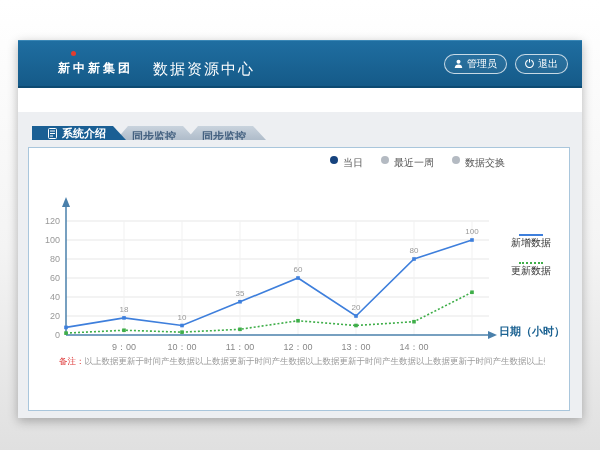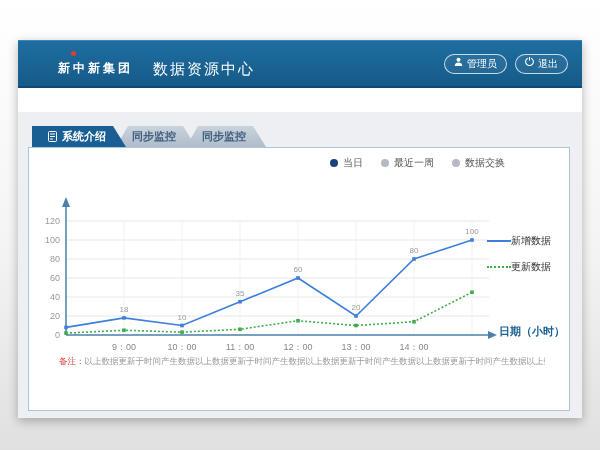--- a/index.html
+++ b/index.html
@@ -20,21 +20,21 @@
     border-top:1px solid #3a87b6; border-bottom:2px solid #0d4a72;
     display:flex; align-items:center; padding:0 14px; color:#fff;
   }
   .logo { display:flex; flex-direction:column; line-height:1.05; position:relative; margin-left:26px; }
   .logo-en { font-size:17px; font-weight:bold; font-style:italic; letter-spacing:.5px; }
   .logo-dot { position:absolute; left:13px; top:-1px; width:5px; height:5px; border-radius:50%; background:#e23c2e; }
   .logo-cn { font-size:12px; font-weight:bold; letter-spacing:3px;margin-top:10px; }
   .app-title { font-size:15px; margin-left:20px; letter-spacing:2px; margin-top:12px; }
   .header-actions { margin-left:auto; display:flex; gap:8px; align-items:center; }
   .hbtn {
-    display:flex; align-items:flex-start; gap:4px;
+    display:flex; align-items:center; gap:4px;
     border:1px solid rgba(255,255,255,.75); border-radius:10px;
     padding:2px 9px; font-size:10px; color:#fff; background:rgba(255,255,255,.06);
     cursor:pointer; white-space:nowrap;
   }
   .hbtn svg { display:block; }
   
   .nav {
     position:absolute; left:0; top:48px; width:100%; height:24px;
     background:linear-gradient(#fcfcfc,#e7e7e7); border-bottom:1px solid #cfcfcf;
     display:flex; align-items:center; padding-left:18px;
@@ -47,46 +47,46 @@
     content:""; position:absolute; right:0; top:4px; height:14px;
     border-right:1px solid #c4c8cc;
   }
   
   .content {
     position:absolute; left:0; top:72px; width:100%; height:306px;
     background:#edeff2;
   }
   .tabs { position:absolute; left:14px; top:14px; height:21px; display:flex; }
   .tab {
-    height:21px; line-height:21px; font-size:11px; font-weight:bold;
+    height:14px; line-height:21px; font-size:11px; font-weight:bold;
     padding:0 20px 0 16px; color:#446180; cursor:pointer;
     background:linear-gradient(#c9d3dd,#afbcca);
     clip-path:polygon(12px 0, calc(100% - 13px) 0, 100% 100%, 0 100%);
     margin-left:-10px; position:relative; z-index:1; white-space:nowrap;
   }
   .tab:first-child { margin-left:0; clip-path:polygon(0 0, calc(100% - 13px) 0, 100% 100%, 0 100%); }
   .tab.active {
     background:#1a5f94; color:#fff; z-index:3;
     display:flex; align-items:center; gap:5px;
   }
   .panel {
     position:absolute; left:10px; top:35px; width:542px; height:264px;
     background:#fff; border:1px solid #a9c6dc;
   }
   
   .range-filter { position:absolute; top:8px; right:64px; display:flex; gap:18px; align-items:center; }
-  .radio-opt { display:flex; align-items:center; gap:5px; font-size:10px; color:#555; cursor:pointer; }
+  .radio-opt { display:flex; align-items:flex-start; gap:5px; font-size:10px; color:#555; cursor:pointer; }
   .radio-dot { width:8px; height:8px; border-radius:50%; background:#b4bac2; }
   .radio-dot.sel { background:#16437e; }
   
   .ylabel { position:absolute; left:12px; top:25px; font-size:11px; font-weight:bold; color:#1a6191; letter-spacing:1px; }
   .chart-svg { position:absolute; left:8px; top:42px; }
   .xlabel { position:absolute; left:470px; top:176px; font-size:11px; font-weight:bold; color:#1a6191; white-space:nowrap; }
   .chart-legend { position:absolute; right:18px; top:86px; display:flex; flex-direction:column; gap:12px; }
-  .legend-row { display:flex; align-items:center; gap:0; font-size:10px; color:#333; }
+  .legend-row { display:flex; align-items:center; gap:0; font-size:10px; color:#333;flex-direction:column; }
   .swatch-solid { width:24px; height:0; border-top:2px solid #3e7fdc; }
   .swatch-dotted { width:24px; height:0; border-top:2px dotted #3fae49; }
   
   .footnote { position:absolute; left:30px; top:208px; font-size:8.5px; color:#9a9a9a; white-space:nowrap; width:486px; overflow:hidden; }
   .footnote .red { color:#dd3333; }
 </style>
 </head>
 <body>
 
 <div class="window">

